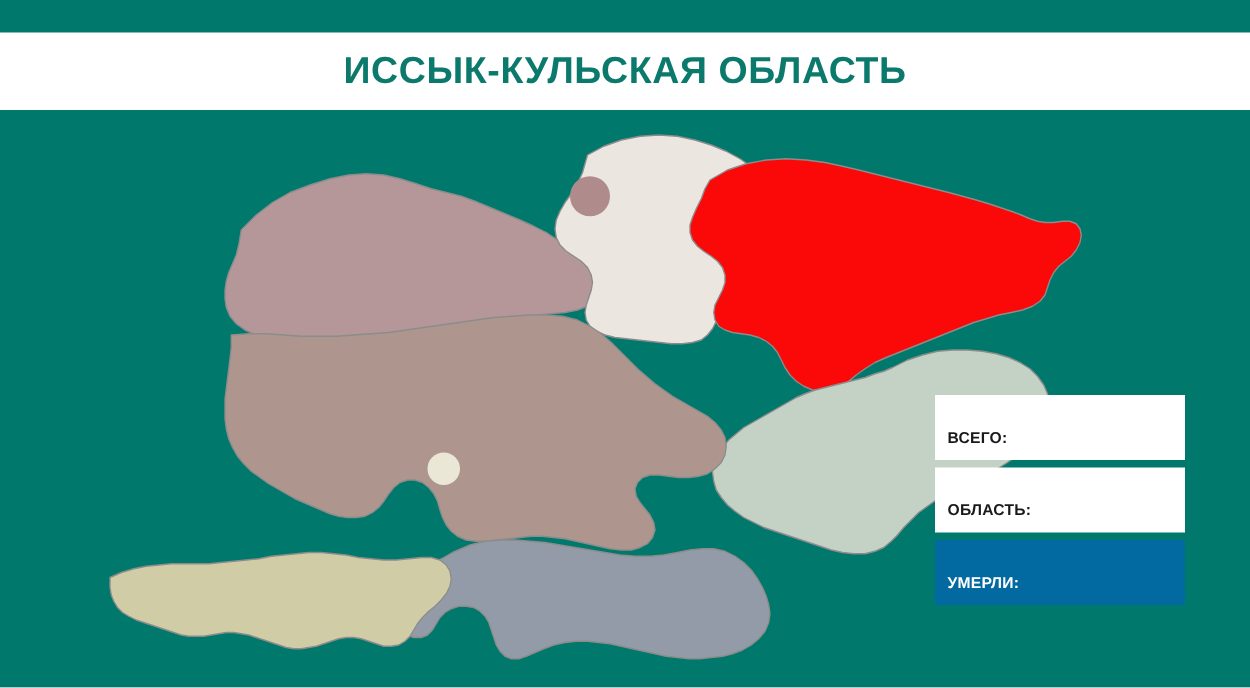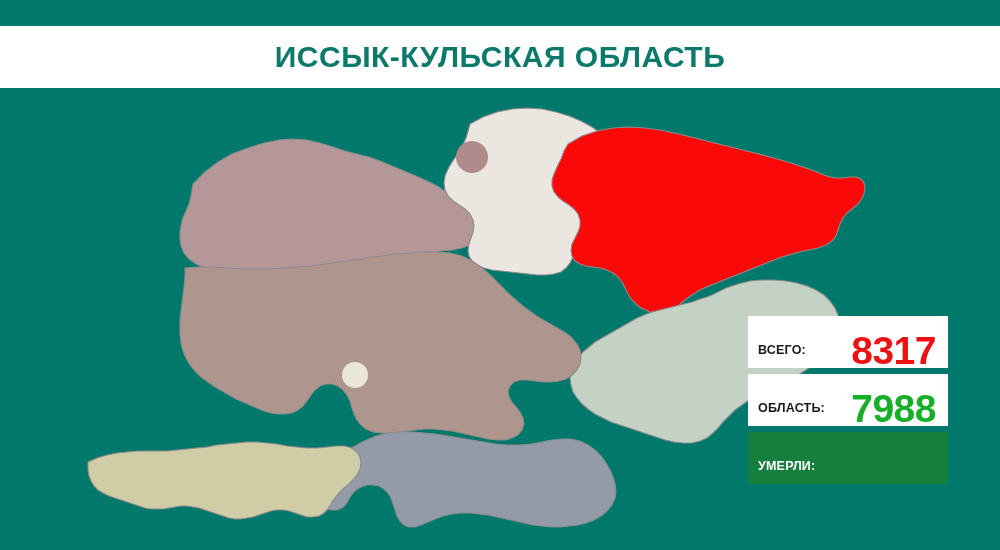--- a/index.html
+++ b/index.html
@@ -37,21 +37,21 @@
   .map-svg { display:block; width:1000px; height:462px; }
   
   .stats {
     position:absolute; left:748px; top:316px; width:200px;
   }
   .stat-row {
     display:flex; align-items:center; justify-content:space-between;
     height:52px; padding:16px 12px 0 10px; margin-bottom:6px;
   }
   .stat-row.light { background:#ffffff; }
-  .stat-row.dark  { background:#15803d; margin-bottom:0; }
+  .stat-row.dark  { background:#0369a1; margin-bottom:0; }
   .stat-label {
     font-size:12.5px; font-weight:bold; letter-spacing:0.2px;
     white-space:nowrap;
   }
   .stat-row.light .stat-label { color:#1a1a1a; }
   .stat-row.dark  .stat-label { color:#ffffff; }
   .stat-value {
     font-size:39px; font-weight:bold; line-height:1;
     letter-spacing:-0.5px; white-space:nowrap;
   }
@@ -170,26 +170,24 @@
 
       <circle cx="472" cy="69" r="16" fill="#B08B8C"></circle>
       <circle cx="355" cy="287" r="13" fill="#EBE7D6"></circle>
     </svg>
   </div>
 
   <div class="stats">
 
     <div class="stat-row light">
       <span class="stat-label">ВСЕГО:</span>
-      <span class="stat-value" style="color:#EE1111;">8317</span>
     </div>
 
     <div class="stat-row light">
       <span class="stat-label">ОБЛАСТЬ:</span>
-      <span class="stat-value" style="color:#16AF27;">7988</span>
     </div>
 
     <div class="stat-row dark">
       <span class="stat-label">УМЕРЛИ:</span>
     </div>
 
   </div>
 
 </div>
 

